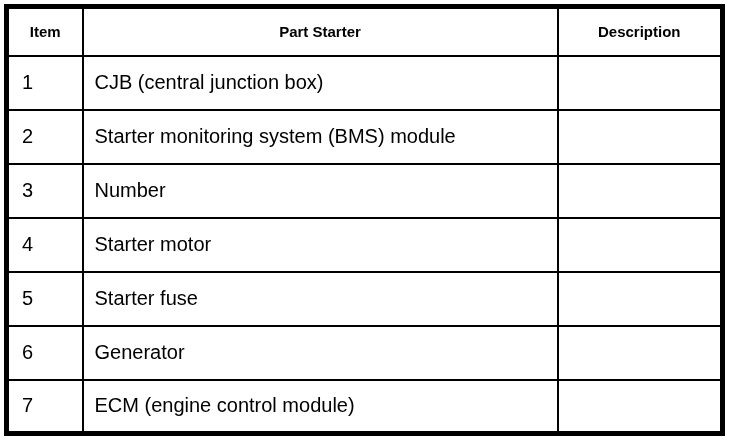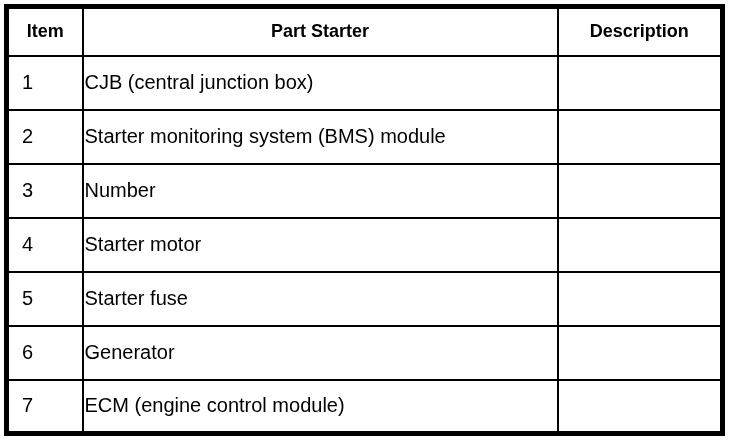--- a/index.html
+++ b/index.html
@@ -34,34 +34,34 @@
     white-space: nowrap;
     vertical-align: middle;
     box-sizing: border-box;
   }
   col.c-item { width: 76px; }
   col.c-part { width: 475px; }
   col.c-desc { width: 165px; }
   tr.hdr { height: 49px; }
   tr.row { height: 54px; }
   th {
-    font-size: 18px;
+    font-size: 15px;
     font-weight: bold;
     text-align: center;
     padding: 0;
   }
   td.item-cell {
     font-size: 20px;
     text-align: left;
     padding-left: 13px;
   }
   td.part-cell {
     font-size: 20px;
     text-align: left;
-    padding-left: 1px;
+    padding-left: 11px;
   }
   td.desc-cell {
     font-size: 20px;
     padding: 0;
   }
 </style>
 </head>
 <body>
 
 <div class="page">

